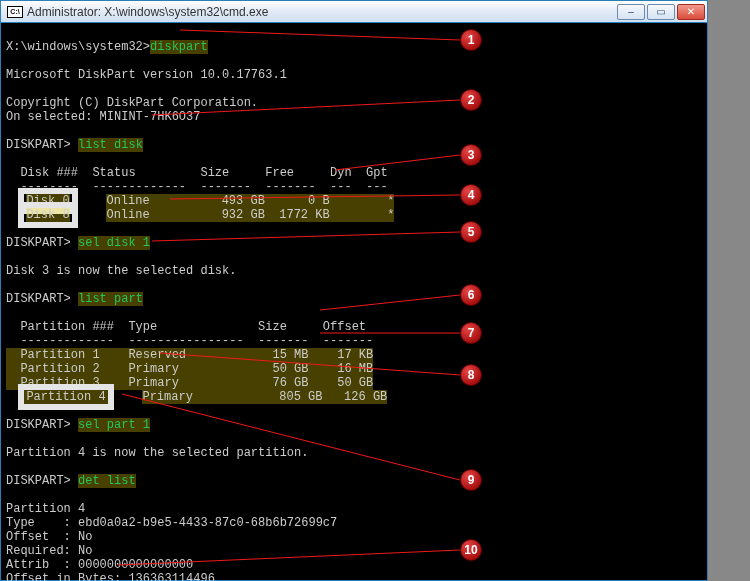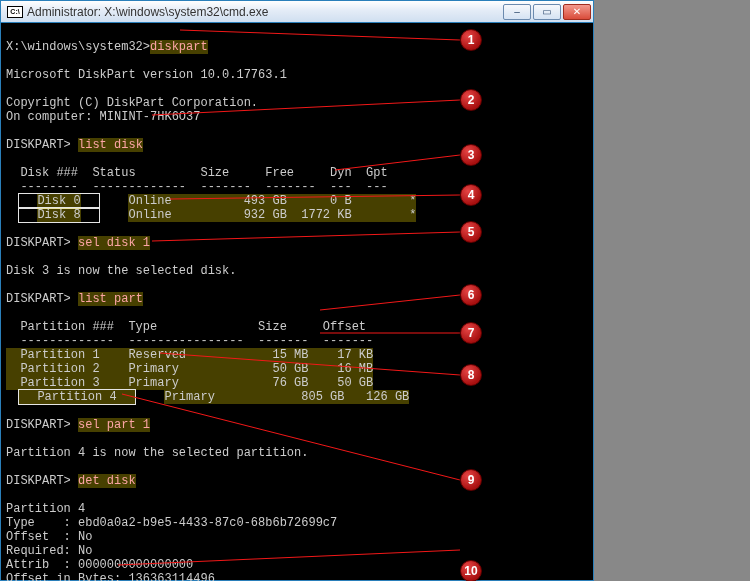--- a/index.html
+++ b/index.html
@@ -8,21 +8,21 @@
     font-size: 12px;
     background: #888;
     width: 750px;
     height: 581px;
     overflow: hidden;
     position: relative;
   }
   .window {
     position: absolute;
     top: 0; left: 0;
-    width: 594px; height: 581px;
+    width: 708px; height: 581px;
     border: 1px solid #2a7fba;
     background: #000;
   }
   .titlebar {
     height: 22px;
     background: linear-gradient(#fff, #e4ecf7 45%, #d0dff0);
     display: flex;
     align-items: center;
     border-bottom: 1px solid #2a7fba;
     font-size: 12px;
@@ -54,25 +54,25 @@
   }
   .terminal {
     background: #000;
     color: #ccc;
     padding: 3px 5px;
     height: calc(100% - 22px);
     position: relative;
     line-height: 14px;
     white-space: pre;
   }
-  .cmd { color: #fca5a5; }
+  .cmd { color: #22c55e; }
   .hl-yellow { background: rgba(255,230,0,0.28); }
   .red-box {
-    border: 1px solid #e5e5e5;
-    padding: 0 18px;
+    border: 6px solid #e5e5e5;
+    padding: 0 2px;
     margin-left: -2px;
     text-align: right;
   }
   .callout {
     position: absolute;
     width: 22px; height: 22px;
     border-radius: 50%;
     background: radial-gradient(circle at 35% 30%, #e64545, #a81010 70%);
     border: 1px solid #600;
     color: #fff;
@@ -105,21 +105,21 @@
       <div class="win-btn close">✕</div>
     </div>
   </div>
 
   <div class="terminal">
 <span>X:\windows\system32&gt;</span><span class="cmd hl-yellow">diskpart</span>
 
 <span>Microsoft DiskPart version 10.0.17763.1</span>
 
 <span>Copyright (C) DiskPart Corporation.</span>
-<span>On computer: MININT-7HK6O37</span>
+<span>On selected: MININT-7HK6O37</span>
 
 <span>DISKPART&gt;</span> <span class="cmd hl-yellow">list disk</span>
 
 <span>  Disk ###  Status         Size     Free     Dyn  Gpt</span>
 <span>  --------  -------------  -------  -------  ---  ---</span>
   <span class="red-box"><span class="hl-yellow">Disk 0</span></span>    <span class="hl-yellow">Online          493 GB      0 B        *</span>
   <span class="red-box"><span class="hl-yellow">Disk 8</span></span>    <span class="hl-yellow">Online          932 GB  1772 KB        *</span>
 
 <span>DISKPART&gt;</span> <span class="cmd hl-yellow">sel disk 1</span>
 
@@ -131,21 +131,21 @@
 <span>  -------------  ----------------  -------  -------</span>
 <span class="hl-yellow">  Partition 1    Reserved            15 MB    17 KB</span>
 <span class="hl-yellow">  Partition 2    Primary             50 GB    16 MB</span>
 <span class="hl-yellow">  Partition 3    Primary             76 GB    50 GB</span>
   <span class="red-box hl-yellow">Partition 4</span>    <span class="hl-yellow">Primary            805 GB   126 GB</span>
 
 <span>DISKPART&gt;</span> <span class="cmd hl-yellow">sel part 1</span>
 
 <span>Partition 4 is now the selected partition.</span>
 
-<span>DISKPART&gt;</span> <span class="cmd hl-yellow">det disk</span>
+<span>DISKPART&gt;</span> <span class="cmd hl-yellow">det list</span>
 
 <span>Partition 4</span>
 <span>Type    : ebd0a0a2-b9e5-4433-87c0-68b6b72699c7</span>
 <span>Offset  : No</span>
 <span>Required: No</span>
 <span>Attrib  : 0000000000000000</span>
 <span>Offset in Bytes: 136363114496</span>
 
 
 
@@ -170,13 +170,13 @@
 
 <div class="callout" style="top:29px; left:460px;">1</div>
 <div class="callout" style="top:89px; left:460px;">2</div>
 <div class="callout" style="top:144px;left:460px;">3</div>
 <div class="callout" style="top:184px;left:460px;">4</div>
 <div class="callout" style="top:221px;left:460px;">5</div>
 <div class="callout" style="top:284px;left:460px;">6</div>
 <div class="callout" style="top:322px;left:460px;">7</div>
 <div class="callout" style="top:364px;left:460px;">8</div>
 <div class="callout" style="top:469px;left:460px;">9</div>
-<div class="callout" style="top:560px;left:460px;">10</div>
+<div class="callout" style="top:539px;left:460px;">10</div>
 
 </body></html>

